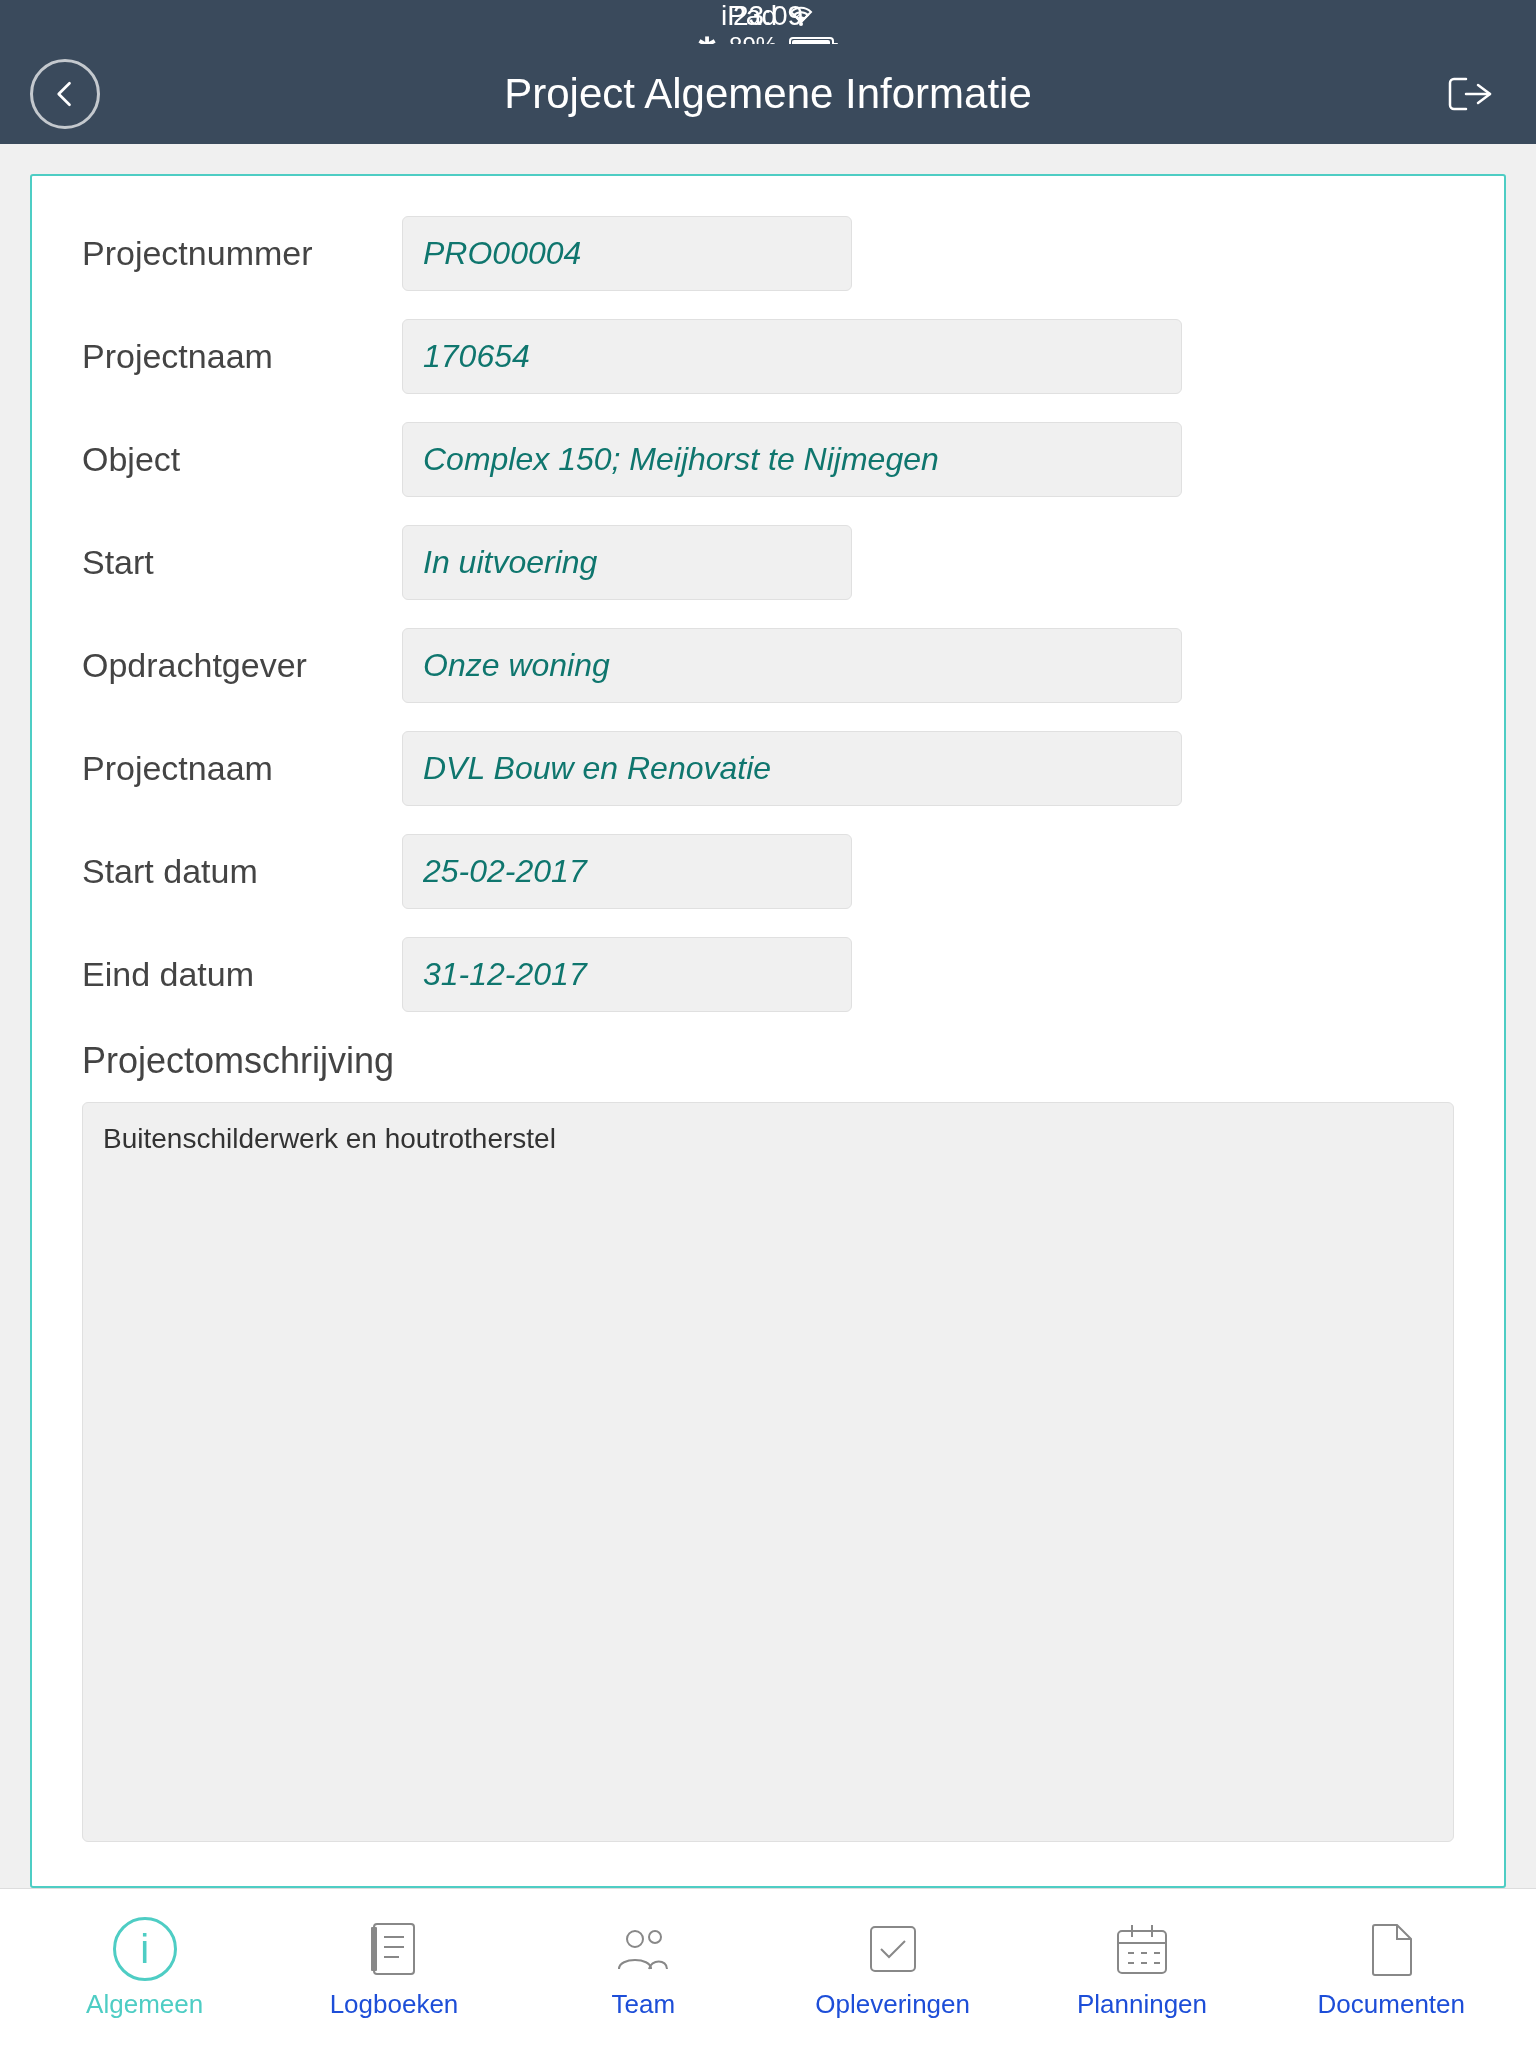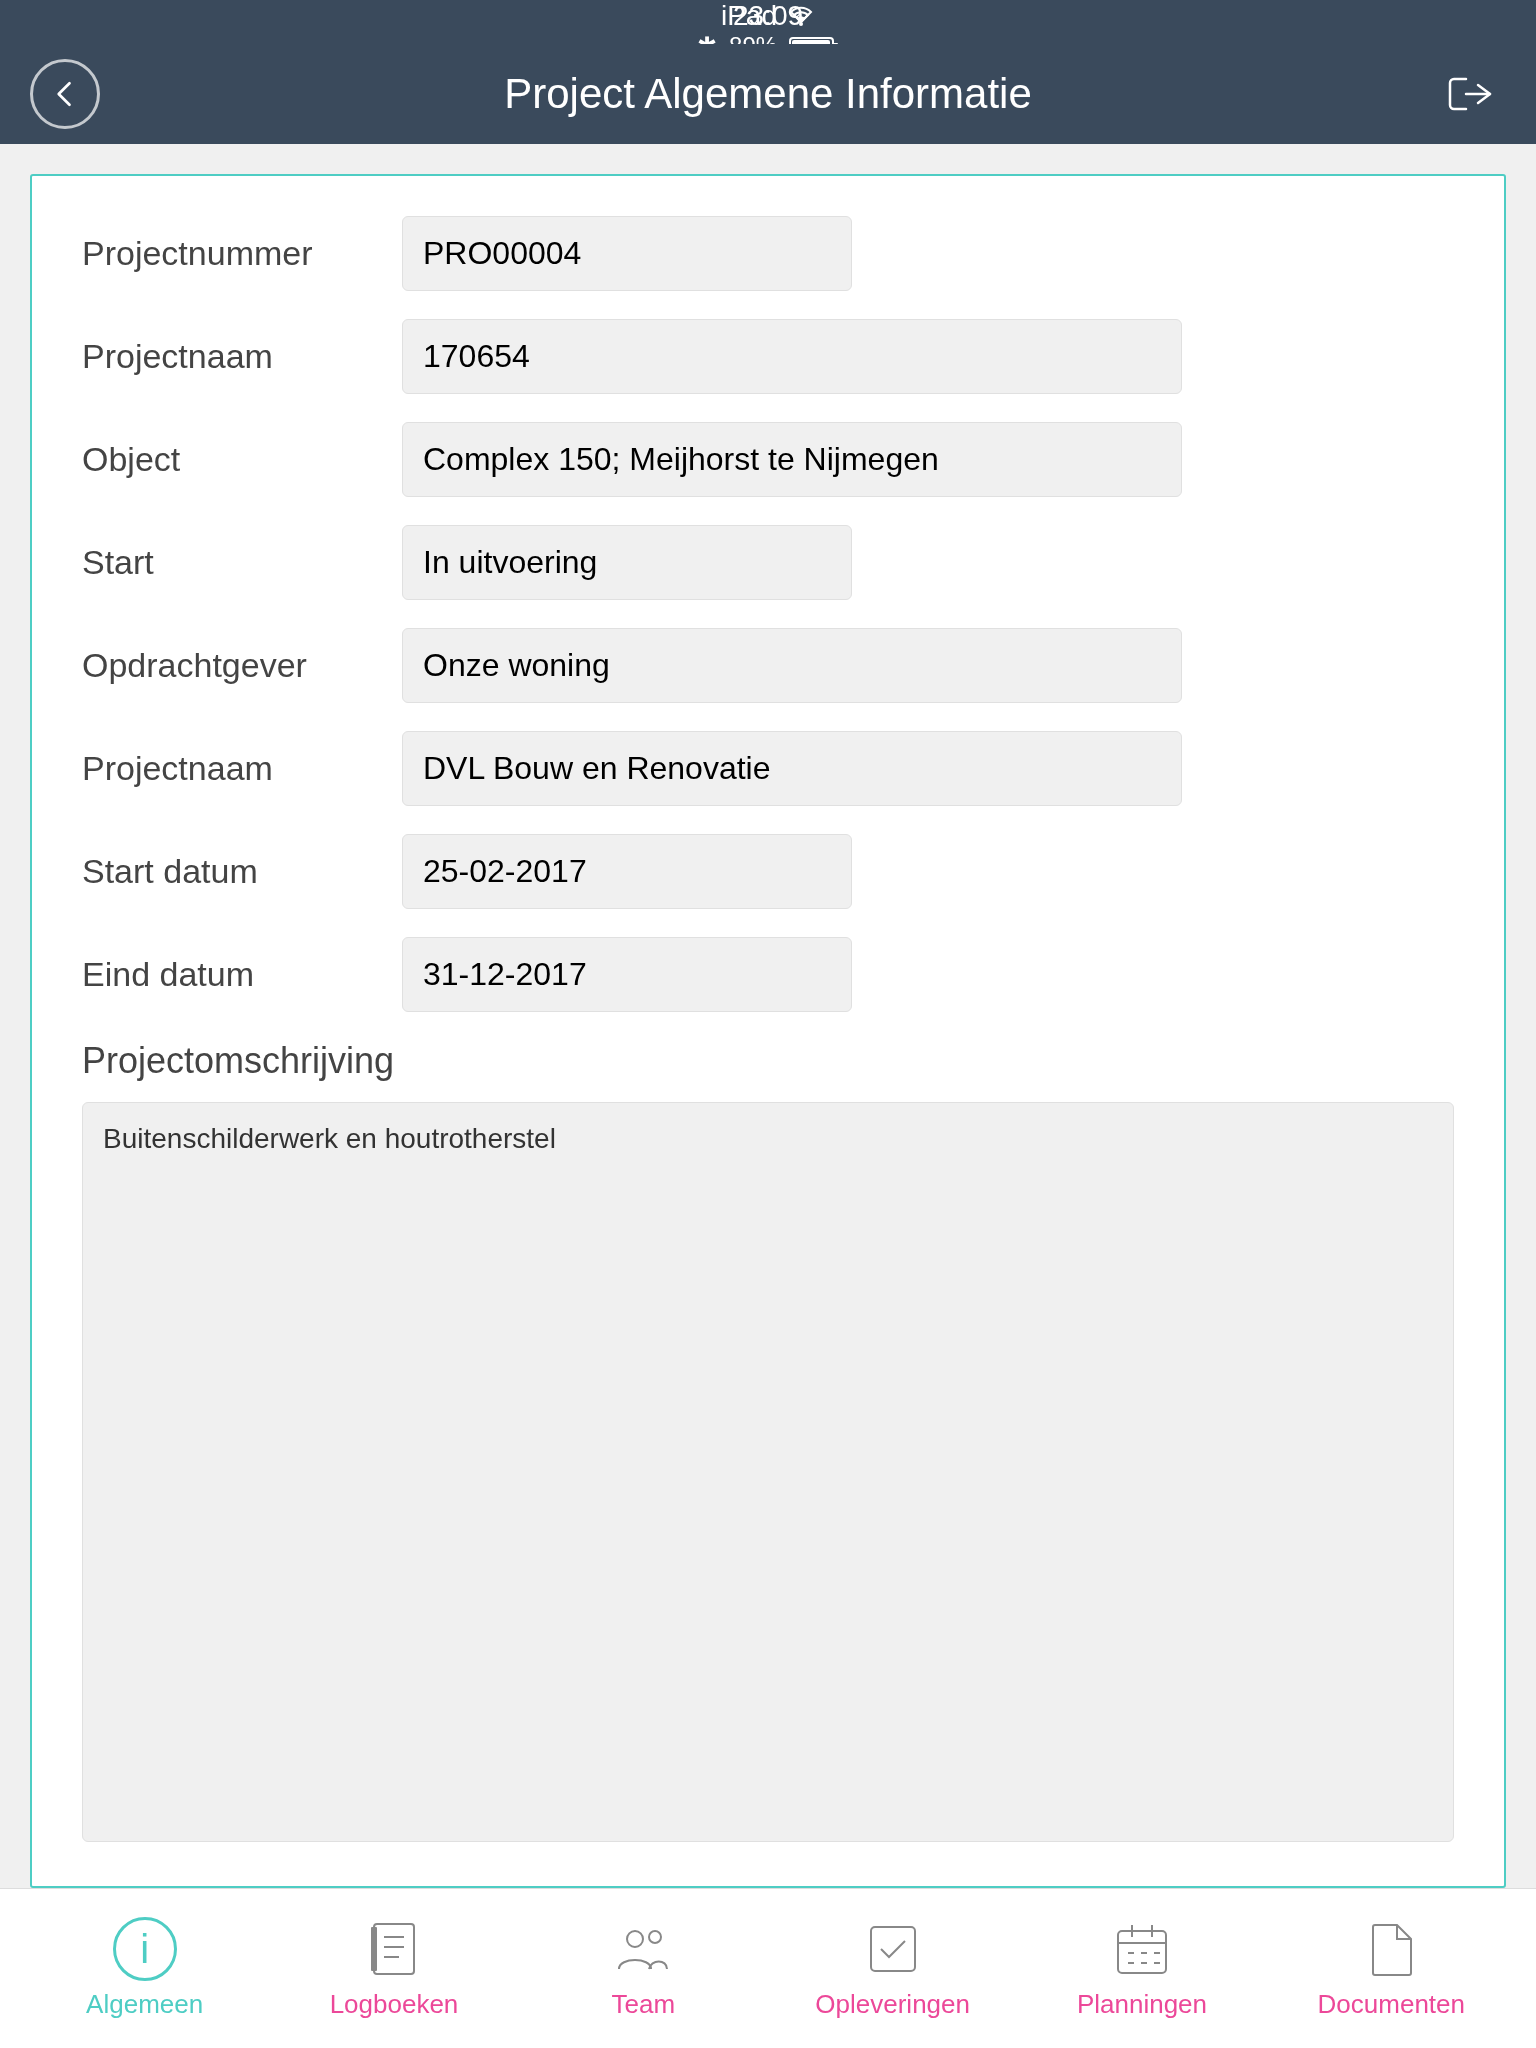--- a/index.html
+++ b/index.html
@@ -114,23 +114,24 @@
       flex-shrink: 0;
     }
 
     .form-input {
       flex: 1;
       background: #f0f0f0;
       border: 1px solid #e0e0e0;
       border-radius: 6px;
       padding: 18px 20px;
       font-size: 32px;
-      color: #000000;
+      color: #0f766e;
       outline: none;
       max-width: 780px;
+      font-style: italic;
     }
 
     .form-input.short {
       max-width: 450px;
       flex: none;
       width: 450px;
     }
 
     .section-title {
       font-size: 36px;
@@ -183,21 +184,21 @@
       justify-content: center;
     }
 
     .tab-icon svg {
       width: 60px;
       height: 60px;
     }
 
     .tab-label {
       font-size: 26px;
-      color: #ec4899;
+      color: #1d4ed8;
     }
 
     .tab-label.active {
       color: #4ecdc4;
     }
 
     .tab-icon svg {
       fill: none;
       stroke: #888;
       stroke-width: 2;

